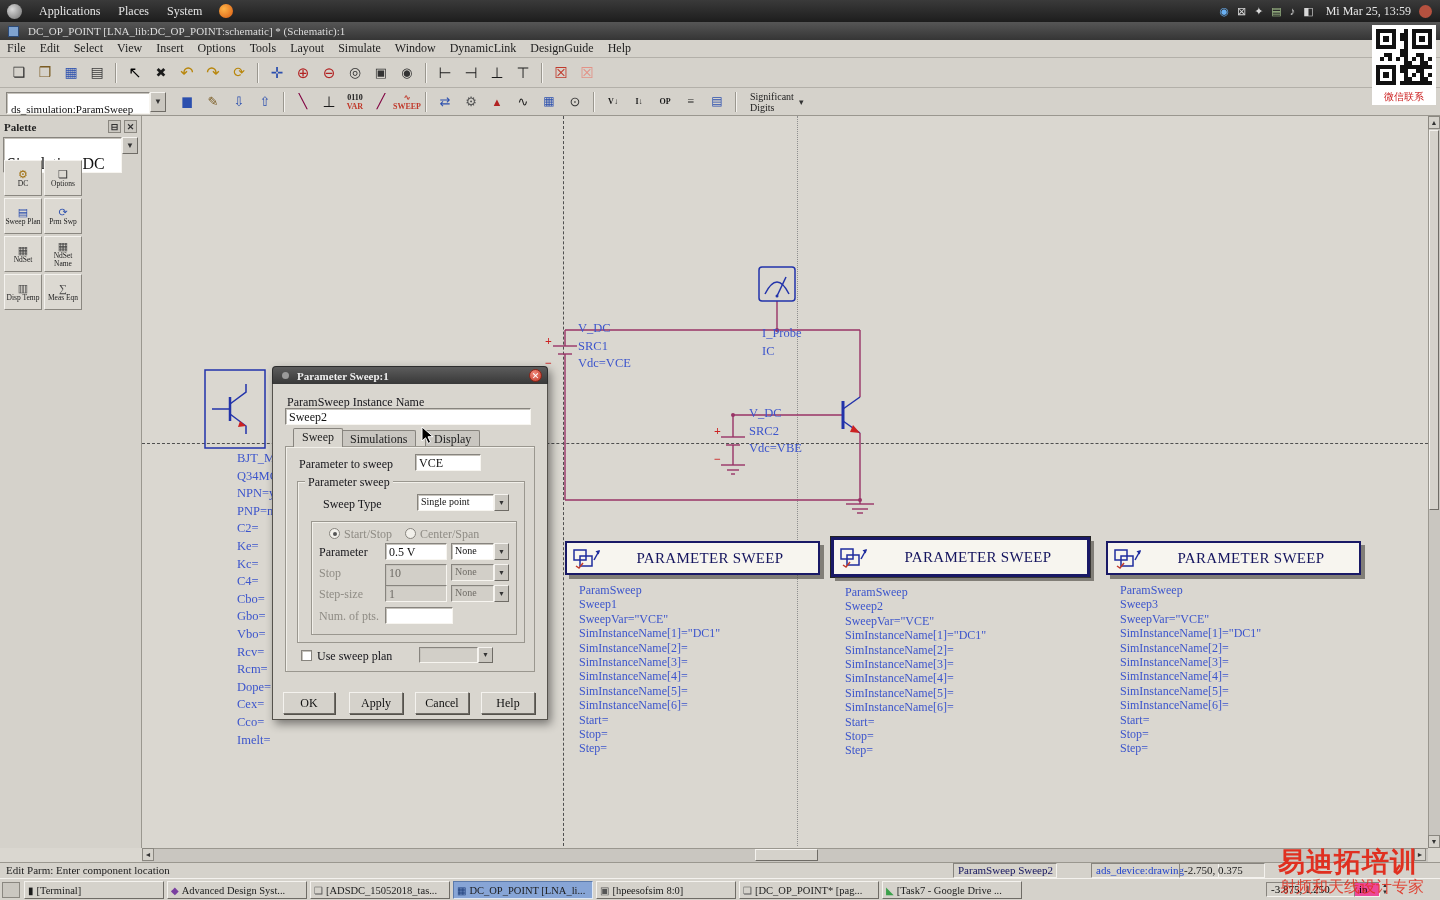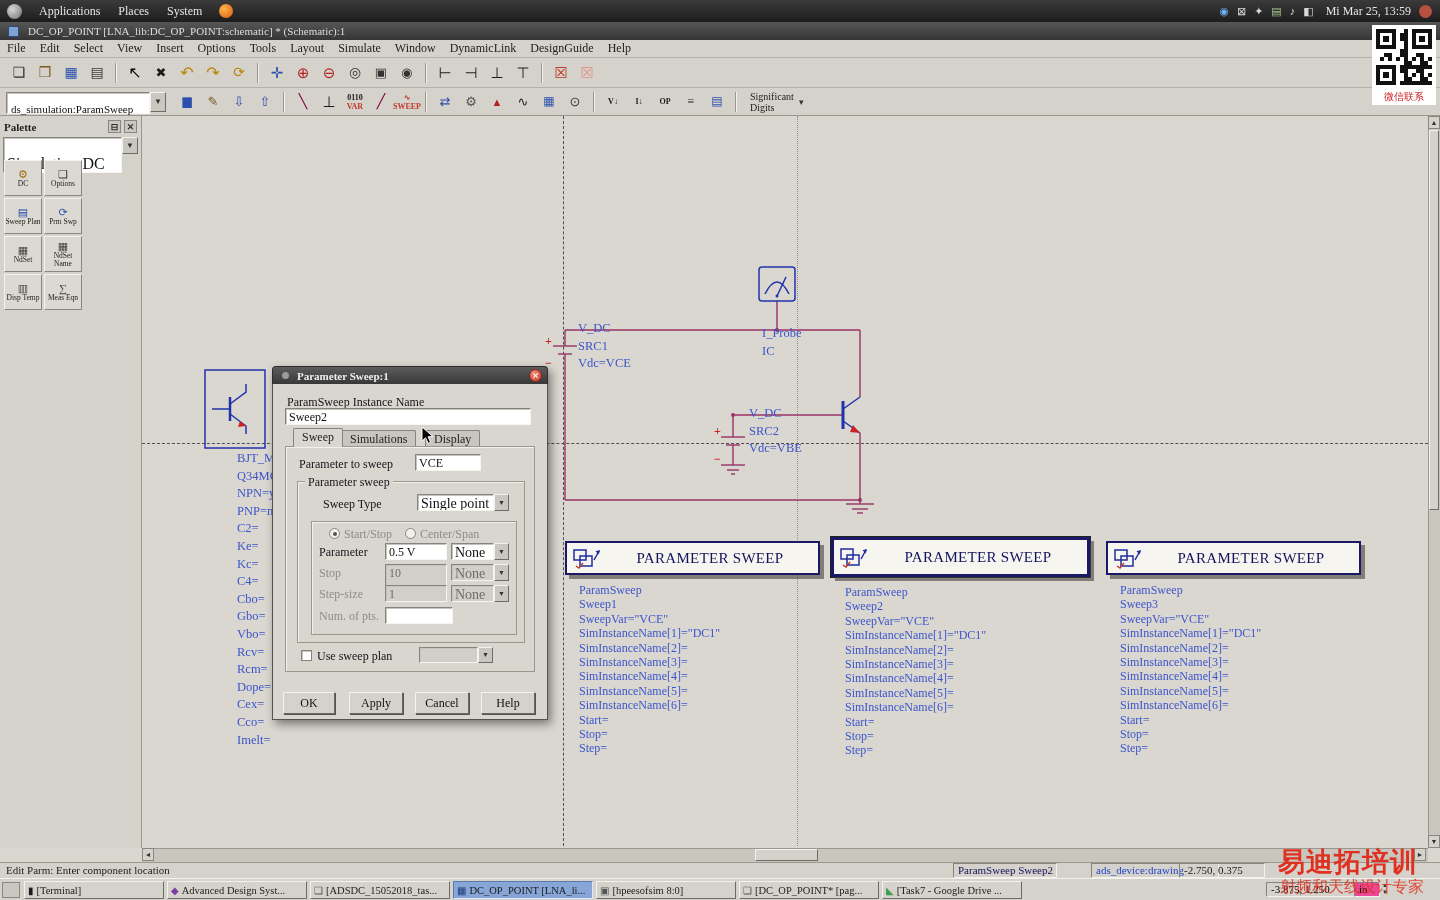--- a/index.html
+++ b/index.html
@@ -68,21 +68,21 @@
 #dialog{position:absolute;left:272px;top:366px;width:276px;height:354px;z-index:10;filter:drop-shadow(3px 4px 5px rgba(0,0,0,.45));font-size:12px;}
 #dlg-title{height:18px;background:linear-gradient(#5c5c5c,#383838);border-radius:4px 4px 0 0;display:flex;align-items:center;color:#f0f0f0;font-size:11px;font-weight:bold;border:1px solid #2c2c2c;border-bottom:none;}
 #dlg-title .dot{width:7px;height:7px;border-radius:50%;background:#9a9a9a;margin:0 8px 0 9px;flex:none;}
 #dlg-close{margin-left:auto;margin-right:5px;width:13px;height:13px;border-radius:50%;background:radial-gradient(circle at 35% 30%,#f0887a,#c23b2a);color:#fff;font-size:9px;display:flex;align-items:center;justify-content:center;border:1px solid #8e2417;font-weight:normal;}
 #dlg-body{position:relative;height:336px;background:#d9d6cf;border:1px solid #55524c;border-top:none;}
 .dlg-label{position:absolute;color:#15151a;white-space:nowrap;}
 .dlg-label.dis{color:#8f8c85;}
 .dinput{position:absolute;background:#fff;border:1px solid;border-color:#87847e #f7f5f0 #f7f5f0 #87847e;box-shadow:inset 1px 1px 0 #c6c3bc;padding:1px 3px;font-size:12px;color:#111;overflow:hidden;white-space:nowrap;}
 .dinput.dis{background:#d2cfc8;color:#6f6c66;}
 .dcombo{position:absolute;display:flex;height:17px;}
-.dcombo .f{flex:1;background:#fff;border:1px solid;border-color:#87847e #f7f5f0 #f7f5f0 #87847e;box-shadow:inset 1px 1px 0 #c6c3bc;padding:1px 3px;font-size:14px;color:#111;overflow:hidden;white-space:nowrap;}
+.dcombo .f{flex:1;background:#fff;border:1px solid;border-color:#87847e #f7f5f0 #f7f5f0 #87847e;box-shadow:inset 1px 1px 0 #c6c3bc;padding:1px 3px;font-size:10px;color:#111;overflow:hidden;white-space:nowrap;}
 .dcombo .b{width:15px;background:#cac7c0;border:1px solid;border-color:#f4f2ee #6f6c66 #6f6c66 #f4f2ee;font-size:7px;display:flex;align-items:center;justify-content:center;color:#333;}
 .dcombo.dis .f{background:#d2cfc8;color:#6f6c66;}
 .tab{position:absolute;top:46px;height:17px;padding:1px 8px 0;font-size:12px;background:#c9c6c0;border:1px solid #87847e;border-bottom:none;border-radius:2px 2px 0 0;color:#222;}
 .tab.active{top:44px;height:19px;background:#d9d6cf;z-index:2;}
 #tab-panel{position:absolute;left:12px;top:62px;width:250px;height:226px;border:1px solid #9a978f;box-shadow:inset 1px 1px 0 #f2f0ea;}
 .group{position:absolute;border:1px solid #9a978f;box-shadow:inset 1px 1px 0 #f2f0ea;}
 .group-legend{position:absolute;background:#d9d6cf;padding:0 3px;font-size:12px;color:#15151a;white-space:nowrap;}
 .radio{position:absolute;width:11px;height:11px;border-radius:50%;background:#f2f0ea;border:1px solid #87847e;}
 .radio.checked::after{content:"";position:absolute;left:2.5px;top:2.5px;width:4px;height:4px;border-radius:50%;background:#555;}
 .checkbox{position:absolute;width:11px;height:11px;background:#fff;border:1px solid #87847e;box-shadow:inset 1px 1px 0 #c6c3bc;}

